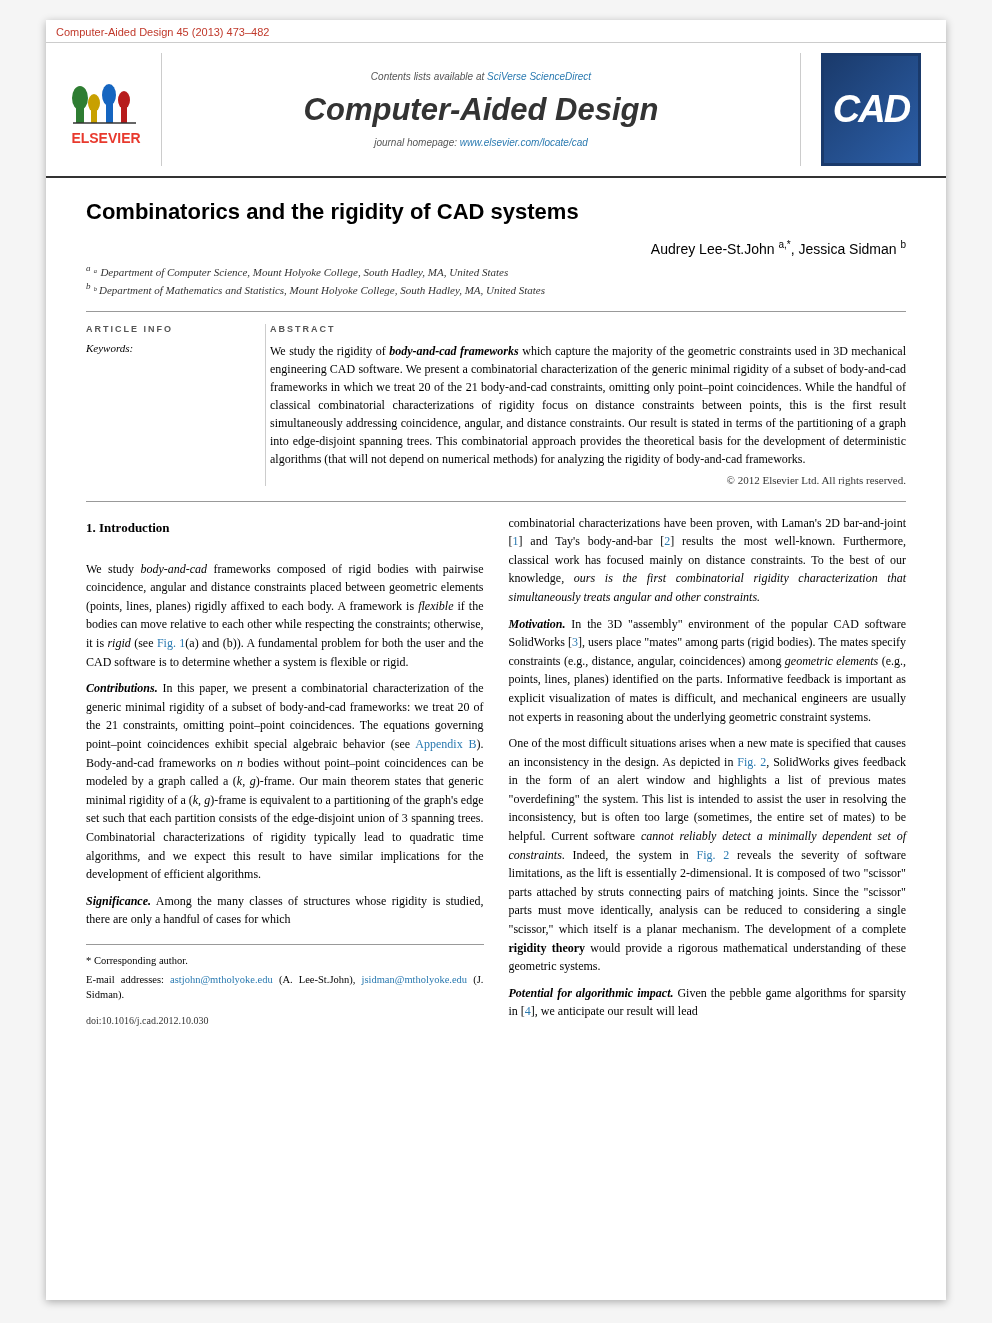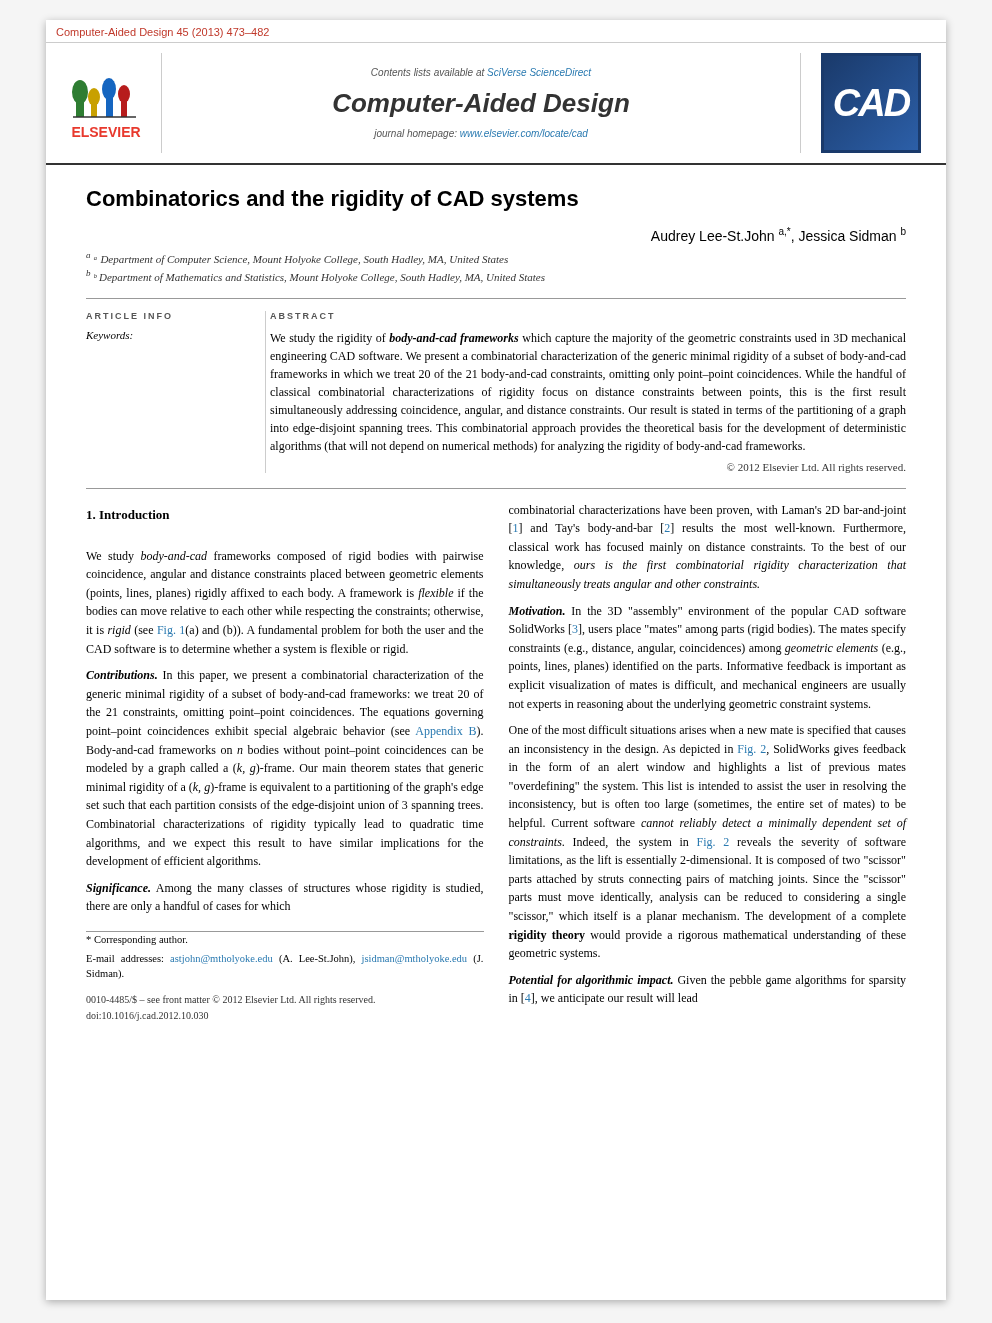--- a/index.html
+++ b/index.html
@@ -76,21 +76,21 @@
       font-size: 10px;
       font-family: Arial, sans-serif;
       color: #555;
       margin-bottom: 5px;
     }
     .sciverse-link {
       color: #2979b0;
       text-decoration: none;
     }
     .journal-title-big {
-      font-size: 26px;
+      font-size: 31px;
       font-family: Arial, sans-serif;
       font-weight: bold;
       color: #333;
       margin: 5px 0;
     }
     .homepage-line {
       font-size: 10px;
       font-family: Arial, sans-serif;
       color: #555;
       margin-top: 4px;
@@ -100,21 +100,21 @@
       text-decoration: none;
     }
     .journal-header-right {
       width: 120px;
       display: flex;
       align-items: center;
       justify-content: center;
     }
     .cad-logo-box {
       width: 100px;
-      height: 100px;
+      height: 113px;
       border: 3px solid #1a3a6b;
       background: linear-gradient(135deg, #1a3a6b, #2c5fa8);
       display: flex;
       align-items: center;
       justify-content: center;
       position: relative;
     }
     .cad-logo-text {
       font-family: Arial, sans-serif;
       font-size: 38px;
@@ -271,20 +271,21 @@
     }
     .italic { font-style: italic; }
     .bold { font-weight: bold; }
     .bold-italic { font-weight: bold; font-style: italic; }
     .ref-link { color: #2979b0; text-decoration: none; }
 
     
     .footnotes-area {
       margin-top: 15px;
       border-top: 1px solid #999;
+      padding-top: 8px;
     }
     .footnote-line {
       font-size: 10.5px;
       line-height: 1.5;
       margin-bottom: 3px;
     }
     .footnote-email {
       color: #2979b0;
     }
     .footer-issn {
@@ -400,21 +401,20 @@
             <span>* Corresponding author.</span>
           </div>
           <div class="footnote-line">
             <span>E-mail addresses:</span>
             <a href="#" class="footnote-email ref-link">astjohn@mtholyoke.edu</a>
             <span>(A. Lee-St.John),</span>
             <a href="#" class="footnote-email ref-link">jsidman@mtholyoke.edu</a>
             <span>(J. Sidman).</span>
           </div>
           <div class="footer-issn">
-            <div>0010-4485/$ – see front matter © 2012 Elsevier Ltd. All rights reserved.</div>
             <div>doi:10.1016/j.cad.2012.10.030</div>
           </div>
         </div>
       </div>
 
       <div class="right-col">
         <p class="body-text">
           combinatorial characterizations have been proven, with Laman's 2D bar-and-joint [<a href="#" class="ref-link">1</a>] and Tay's body-and-bar [<a href="#" class="ref-link">2</a>] results the most well-known. Furthermore, classical work has focused mainly on distance constraints. To the best of our knowledge, <span class="italic">ours is the first combinatorial rigidity characterization that simultaneously treats angular and other constraints.</span>
         </p>
 

